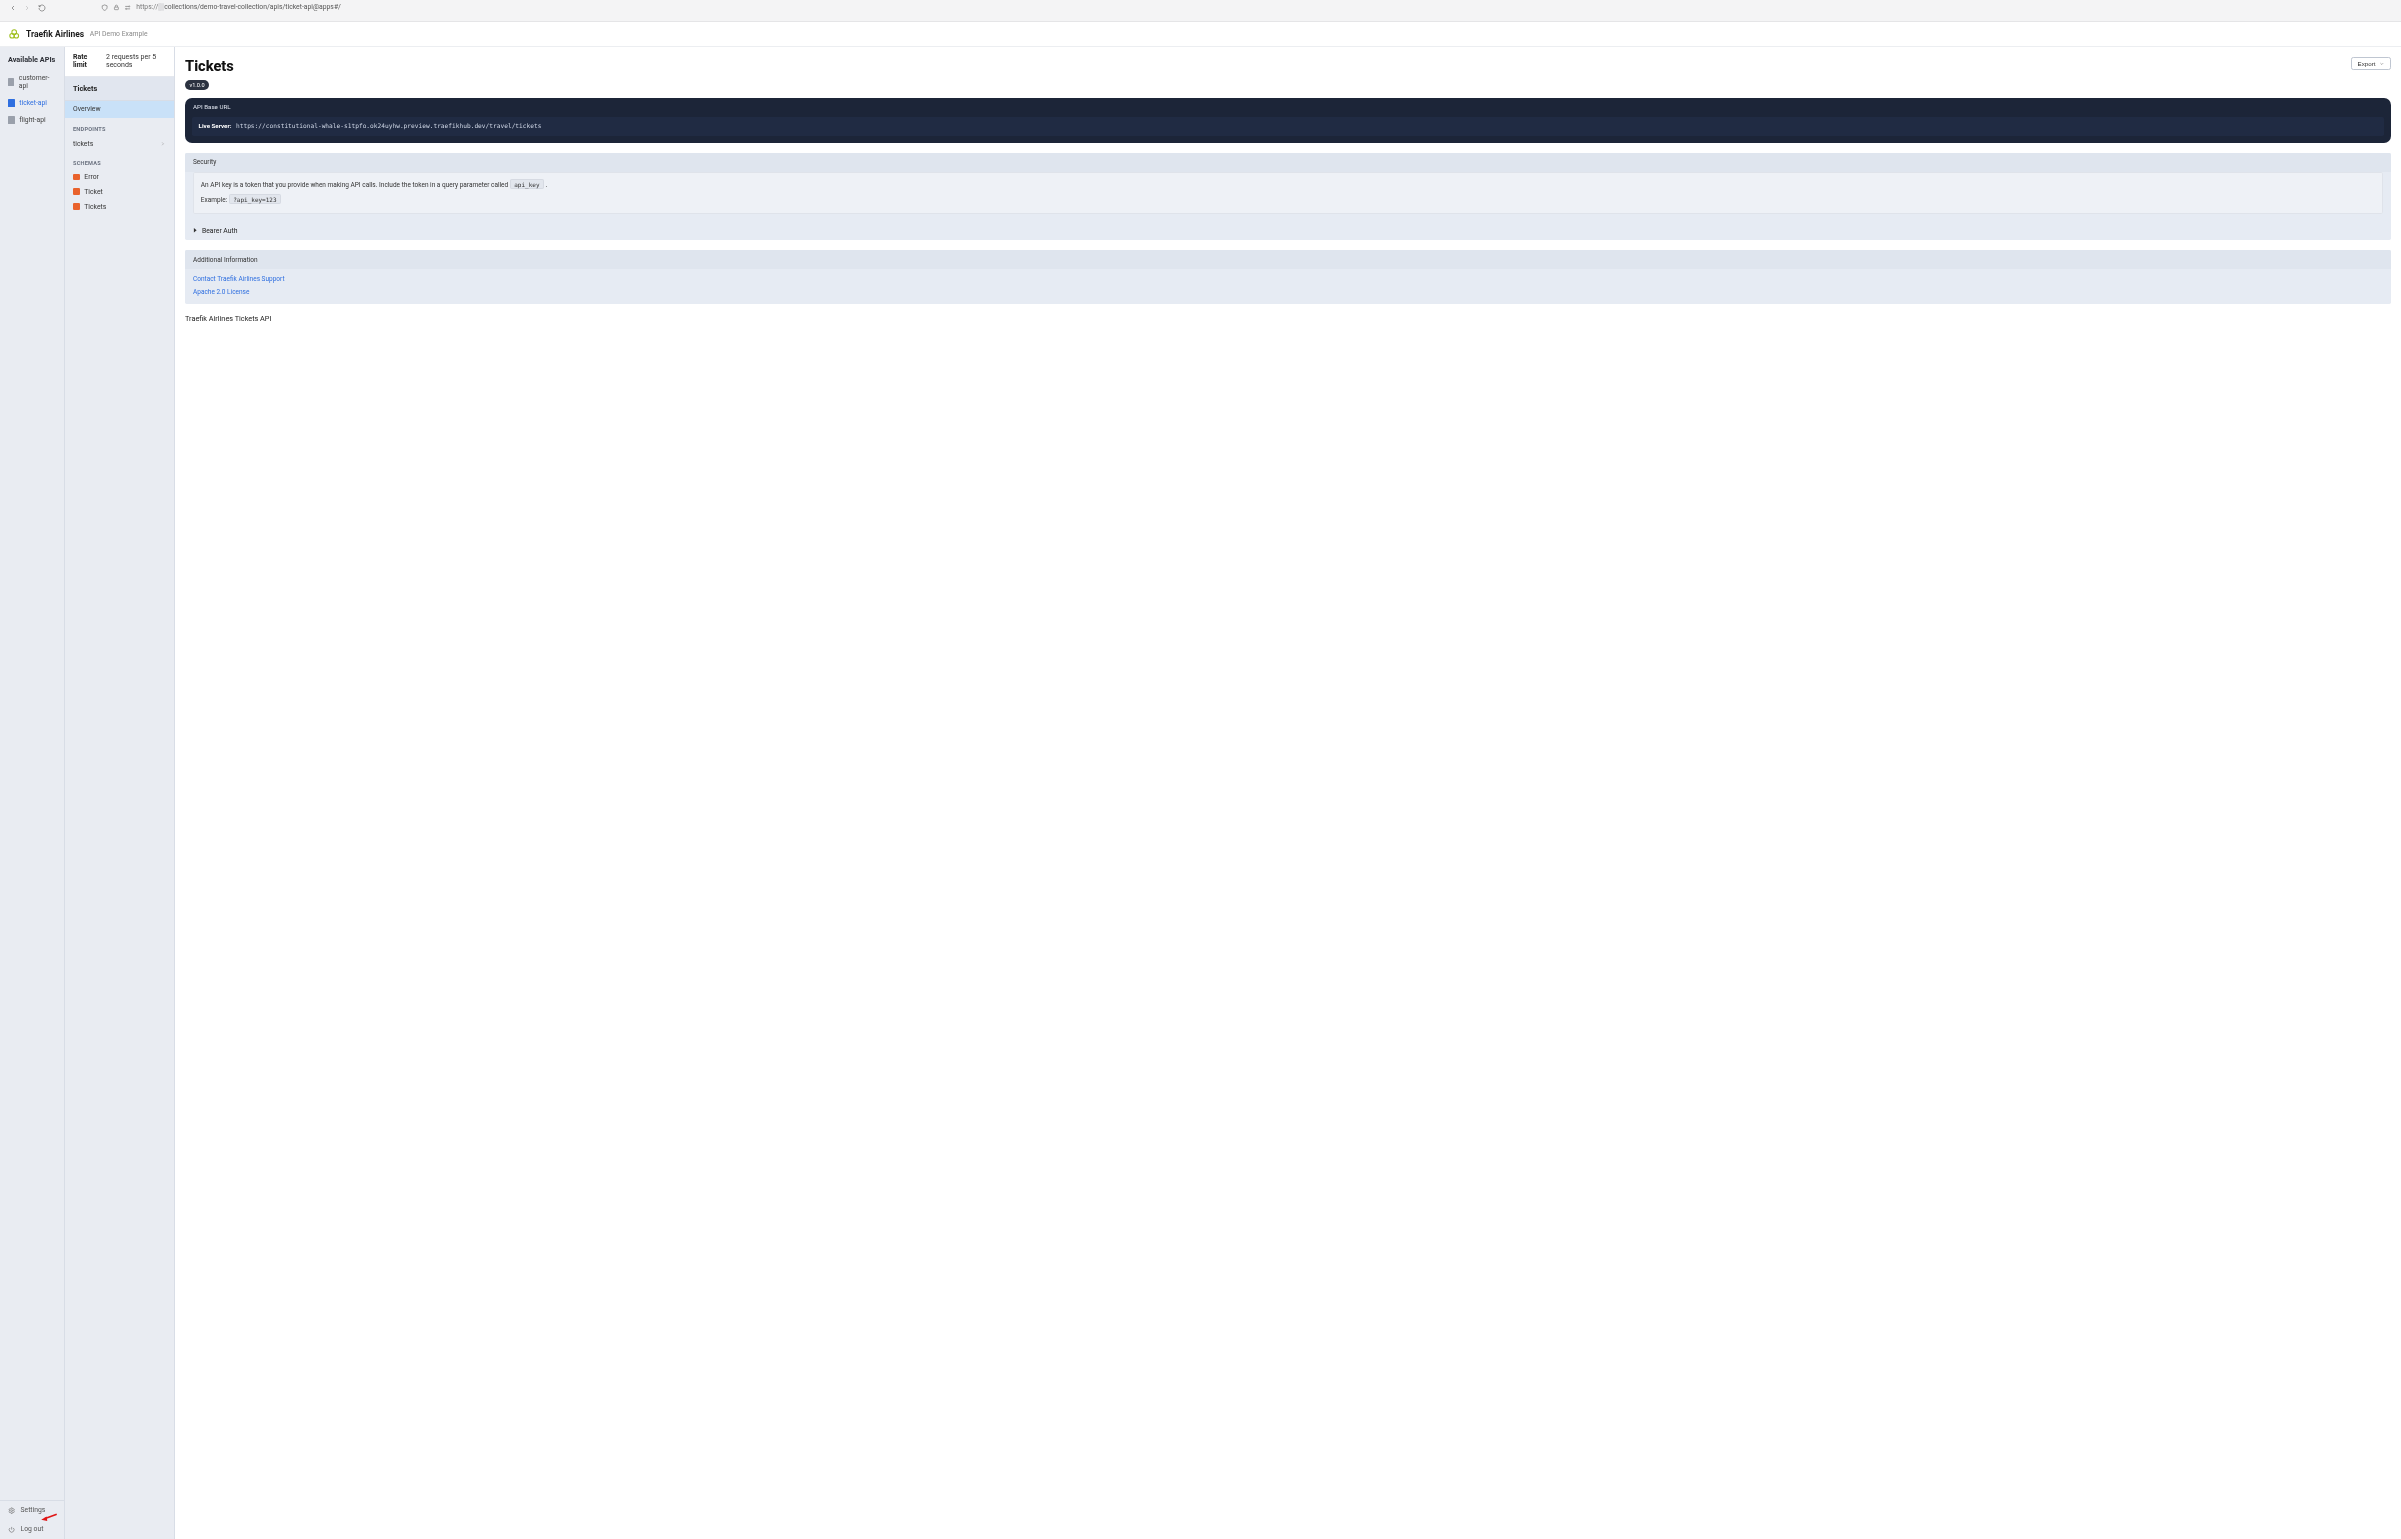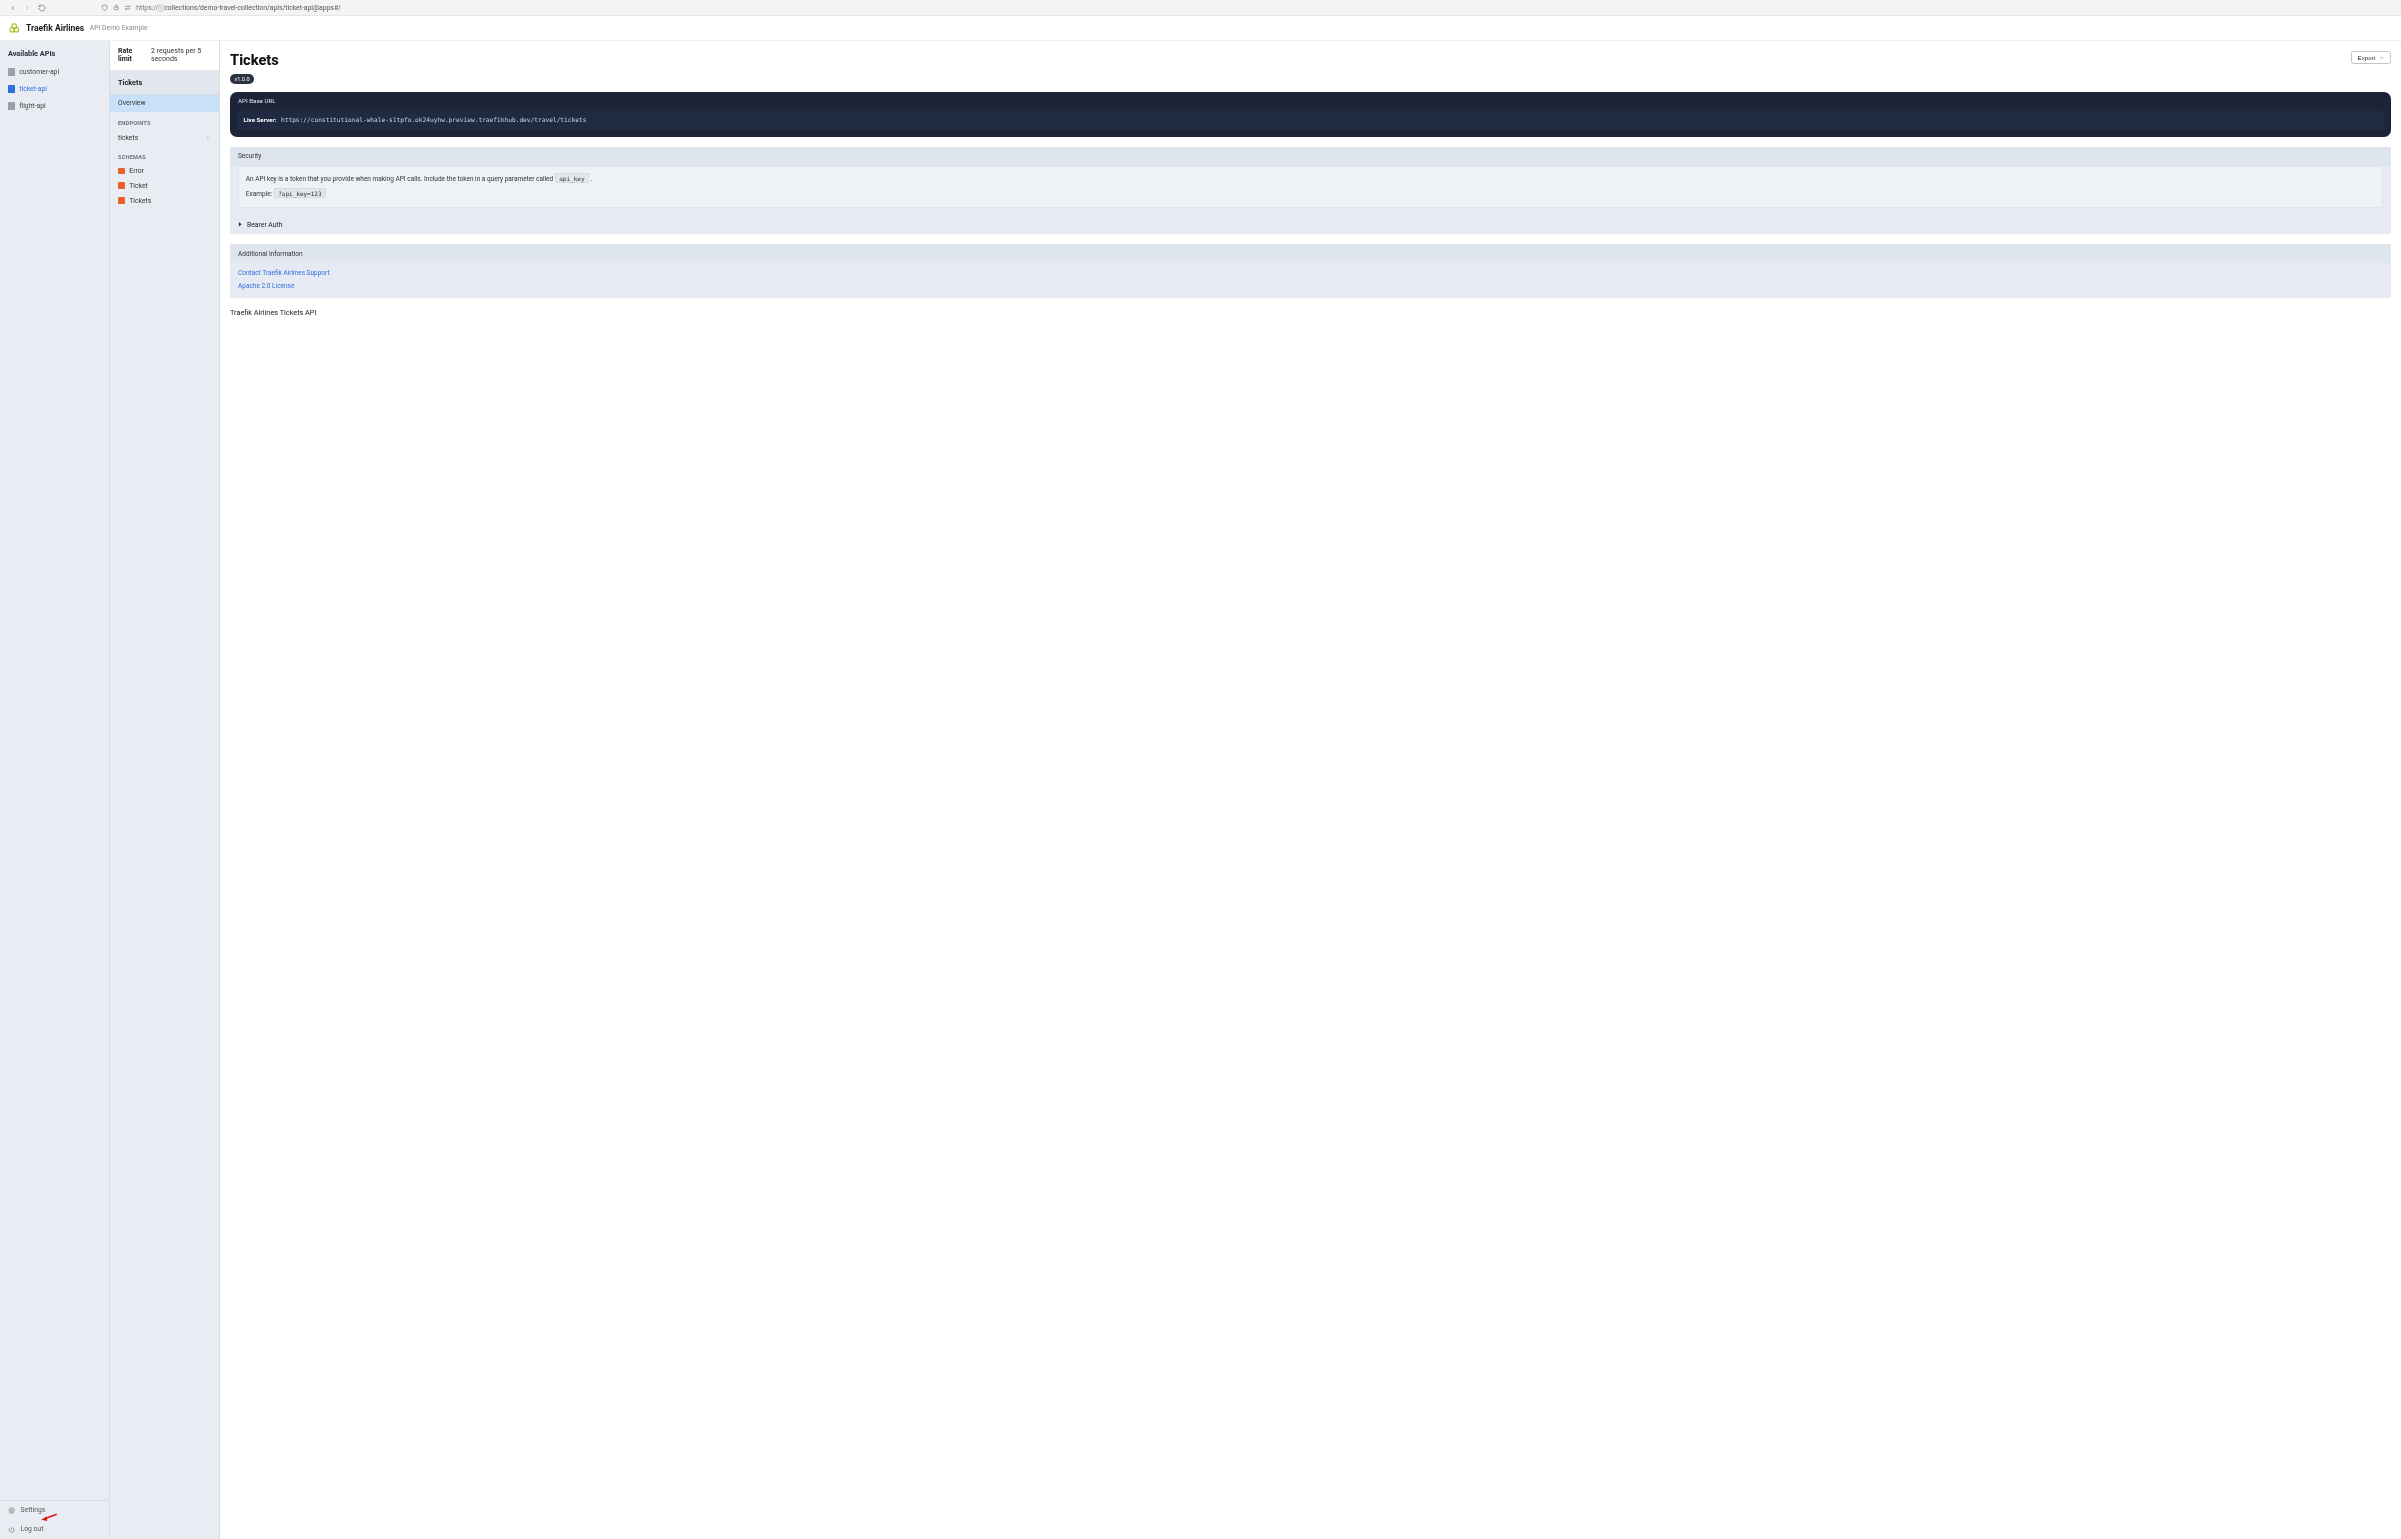--- a/index.html
+++ b/index.html
@@ -1,23 +1,23 @@
 <!DOCTYPE html>
 <html><head>
 <meta charset="utf-8">
 <style>
 * { margin: 0; padding: 0; box-sizing: border-box; }
 html, body { height: 100%; font-family: -apple-system, BlinkMacSystemFont, "Segoe UI", Roboto, Helvetica, Arial, sans-serif; font-size: 7.3px; color: #222; }
 body { display: flex; flex-direction: column; background: #fff; }
 
 
 .browser-toolbar {
-  display: flex; align-items: center; gap: 5.6px;
+  display: flex; align-items: flex-start; gap: 5.6px;
   padding: 3.4px 8px; background: #f4f4f5; border-bottom: 0.6px solid #e5e5e7;
-  height: 16px;
+  height: 22px;
 }
 .browser-btn { width: 9px; height: 9px; display:flex; align-items:center; justify-content:center; color:#666; }
 .browser-btn.disabled { color: #bbb; }
 .urlbar-wrap { flex: 1; display:flex; align-items:center; gap:4.5px; padding:0 4.5px; color:#555; }
 .urlbar-icons { display:flex; align-items:center; gap:4.5px; color:#666; }
 .urltext { font-size:6.8px; color:#7a7a7a; white-space:nowrap; overflow:hidden; text-overflow:ellipsis; }
 .urltext .prefix { color:#7a7a7a; }
 .urltext .mask { background:#e0e0e2; color:transparent; border-radius:1.1px; padding:0 1.1px; }
 .urltext .path { color:#555; }
 
@@ -27,21 +27,21 @@
   border-bottom:0.6px solid #eceef1; background:#fff;
 }
 .logo { width:12.4px; height:12.4px; }
 .app-title { font-weight:700; font-size:8.5px; color:#1c1c1c; }
 .app-subtitle { font-size:6.8px; color:#888; }
 
 
 .content { flex:1; display:flex; min-height:0; }
 
 .sidebar-left {
-  width: 110px; background:#e9ecf2; border-right:0.6px solid #d8dde6;
+  width: 65px; background:#e9ecf2; border-right:0.6px solid #d8dde6;
   display:flex; flex-direction:column;
 }
 .sidebar-left .heading { padding:8px 8px 5.6px 8px; font-weight:700; font-size:7.3px; color:#2c2f36; }
 .api-list { flex:1; }
 .api-item { display:flex; align-items:center; gap:4.5px; padding:4.5px 8px 4.5px 8px; font-size:6.8px; color:#444; cursor:pointer; }
 .api-item .doc-icon { width:6.8px; height:8px; display:inline-block; background:#9aa0ab; border-radius:0.6px; position:relative; }
 .api-item.active { color:#2f6fe0; }
 .api-item.active .doc-icon { background:#2f6fe0; }
 .sidebar-bottom { border-top:0.6px solid #d8dde6; }
 .bottom-item { display:flex; align-items:center; gap:4.5px; padding:5.6px 8px; font-size:6.8px; color:#555; cursor:pointer; }

